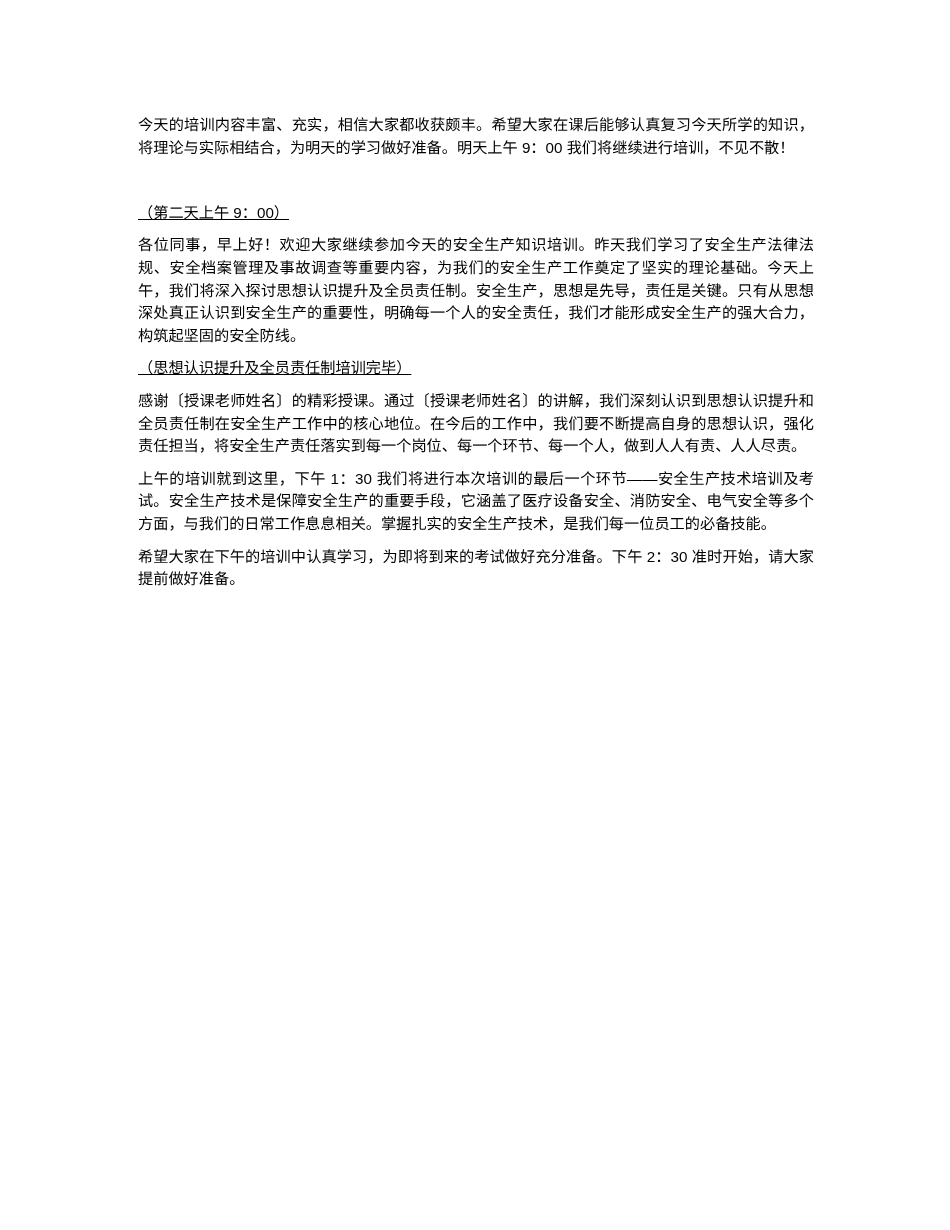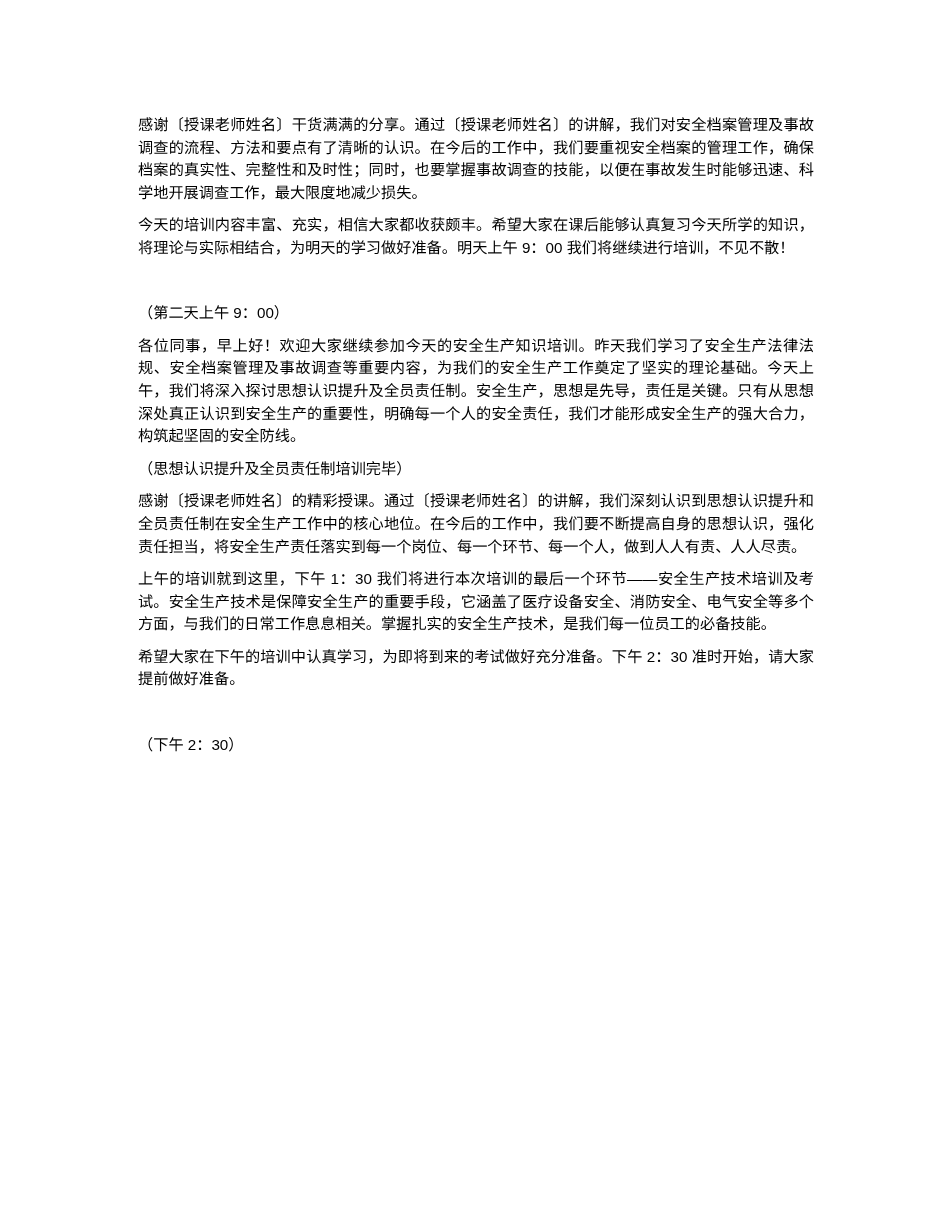--- a/index.html
+++ b/index.html
@@ -49,32 +49,31 @@
     line-height: 22.6px;
     height: 22.6px;
   }
   p.marker {
     margin: 0 0 10px 0;
     padding: 0;
     font-size: 15.2px;
     line-height: 22.6px;
     text-align: left;
     color: #000000;
+    text-decoration: underline;
   }
 </style>
 </head>
 <body>
 
 <div class="page">
   <div class="text-body" id="text-body">
-      <p class="para">感谢〔授课老师姓名〕干货满满的分享。通过〔授课老师姓名〕的讲解，我们对安全档案管理及事故调查的流程、方法和要点有了清晰的认识。在今后的工作中，我们要重视安全档案的管理工作，确保档案的真实性、完整性和及时性；同时，也要掌握事故调查的技能，以便在事故发生时能够迅速、科学地开展调查工作，最大限度地减少损失。</p>
       <p class="para">今天的培训内容丰富、充实，相信大家都收获颇丰。希望大家在课后能够认真复习今天所学的知识，将理论与实际相结合，为明天的学习做好准备。明天上午 9：00 我们将继续进行培训，不见不散！</p>
       <p class="spacer"></p>
       <p class="marker">（第二天上午 9：00）</p>
       <p class="para">各位同事，早上好！欢迎大家继续参加今天的安全生产知识培训。昨天我们学习了安全生产法律法规、安全档案管理及事故调查等重要内容，为我们的安全生产工作奠定了坚实的理论基础。今天上午，我们将深入探讨思想认识提升及全员责任制。安全生产，思想是先导，责任是关键。只有从思想深处真正认识到安全生产的重要性，明确每一个人的安全责任，我们才能形成安全生产的强大合力，构筑起坚固的安全防线。</p>
       <p class="marker">（思想认识提升及全员责任制培训完毕）</p>
       <p class="para">感谢〔授课老师姓名〕的精彩授课。通过〔授课老师姓名〕的讲解，我们深刻认识到思想认识提升和全员责任制在安全生产工作中的核心地位。在今后的工作中，我们要不断提高自身的思想认识，强化责任担当，将安全生产责任落实到每一个岗位、每一个环节、每一个人，做到人人有责、人人尽责。</p>
       <p class="para">上午的培训就到这里，下午 1：30 我们将进行本次培训的最后一个环节——安全生产技术培训及考试。安全生产技术是保障安全生产的重要手段，它涵盖了医疗设备安全、消防安全、电气安全等多个方面，与我们的日常工作息息相关。掌握扎实的安全生产技术，是我们每一位员工的必备技能。</p>
       <p class="para">希望大家在下午的培训中认真学习，为即将到来的考试做好充分准备。下午 2：30 准时开始，请大家提前做好准备。</p>
       <p class="spacer"></p>
-      <p class="marker">（下午 2：30）</p>
     </div>
 </div>
 
 </body></html>

